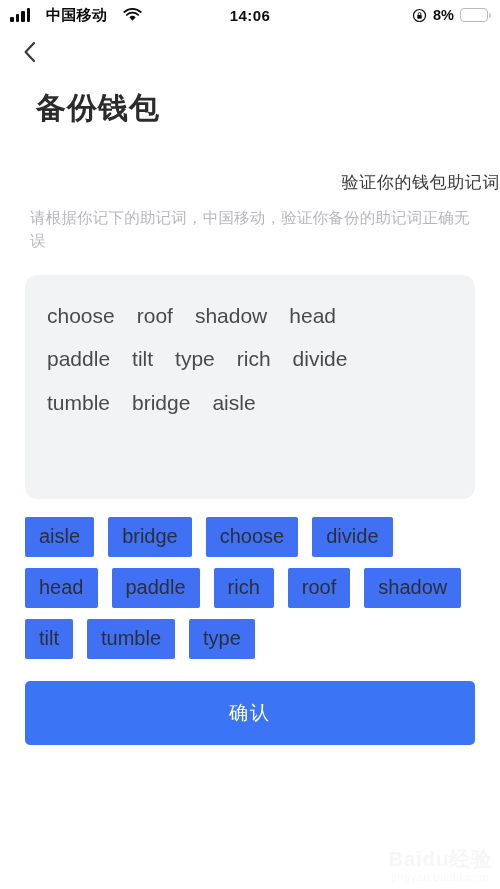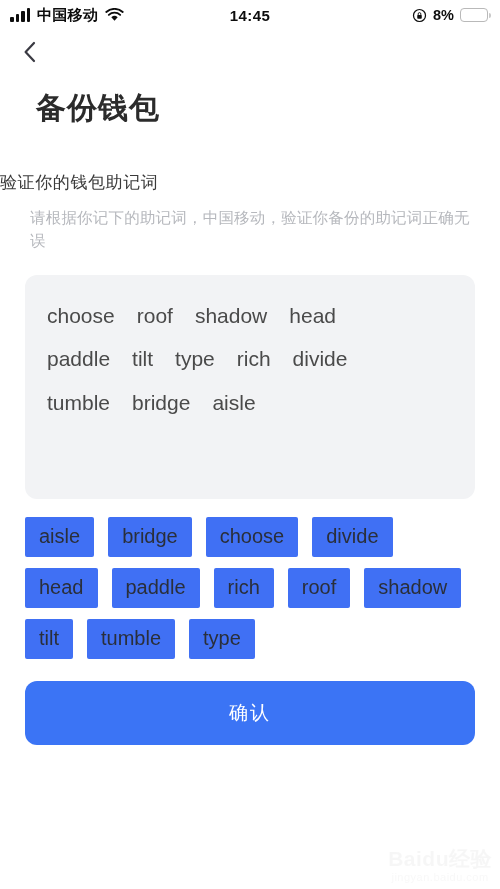--- a/index.html
+++ b/index.html
@@ -23,21 +23,21 @@
   .status-bar {
     height: 30px;
     display: flex;
     align-items: center;
     padding: 0 12px 0 10px;
     position: relative;
   }
   .status-left {
     display: flex;
     align-items: center;
-    gap: 7px;
+    gap: 16px;
     justify-content: space-between;
   }
   .signal-bars {
     display: flex;
     align-items: flex-end;
     gap: 2px;
     height: 14px;
   }
   .signal-bars i {
     display: block;
@@ -127,21 +127,21 @@
   .page-title {
     font-size: 30px;
     font-weight: 700;
     color: #2b2b2b;
     padding: 14px 0 0 36px;
     letter-spacing: 1px;
   }
 
   
   .section-head {
-    text-align: left;
+    text-align: right;
     font-size: 17px;
     color: #3a3a3a;
     font-weight: 500;
     margin-top: 42px;
     letter-spacing: .6px;
   }
   .section-sub {
     margin: 13px 30px 0 30px;
     font-size: 15.5px;
     line-height: 1.48;
@@ -196,21 +196,21 @@
 
   
   .confirm-btn {
     display: block;
     margin: 22px 25px 4px 25px;
     width: calc(100% - 50px);
     background: #3b74f5;
     color: #ffffff;
     font-size: 19px;
     border: none;
-    border-radius: 12px;
+    border-radius: 5px;
     padding: 19px 0;
     cursor: pointer;
     font-family: inherit;
     letter-spacing: 2px;
     text-align: center;
   }
 
   
   .watermark {
     position: absolute;
@@ -249,21 +249,21 @@
       <span class="carrier">中国移动</span>
       <span>
         <svg class="wifi-icon" viewBox="0 0 20 15">
           <path d="M10 13.6 L6.6 9.9 a5 5 0 0 1 6.8 0 Z" fill="#0d0d0d"></path>
           <path d="M3.9 7.3 a9 9 0 0 1 12.2 0" stroke="#0d0d0d" stroke-width="2" fill="none" stroke-linecap="round"></path>
           <path d="M1.2 4.2 a13.5 13.5 0 0 1 17.6 0" stroke="#0d0d0d" stroke-width="2" fill="none" stroke-linecap="round"></path>
         </svg>
       </span>
     </div>
 
-    <div class="status-time">14:45</div>
+    <div class="status-time">14:06</div>
 
     <div class="status-right">
       <span>
         <svg class="lock-icon" viewBox="0 0 16 16">
           <circle cx="8" cy="8" r="6.4" fill="none" stroke="#0d0d0d" stroke-width="1.3"></circle>
           <rect x="5.6" y="7.4" width="4.8" height="4" rx="0.7" fill="#0d0d0d"></rect>
           <path d="M6.6 7.4 v-1.1 a1.4 1.4 0 0 1 2.8 0 v1.1" fill="none" stroke="#0d0d0d" stroke-width="1"></path>
         </svg>
       </span>
       <span class="battery-pct">8%</span>

